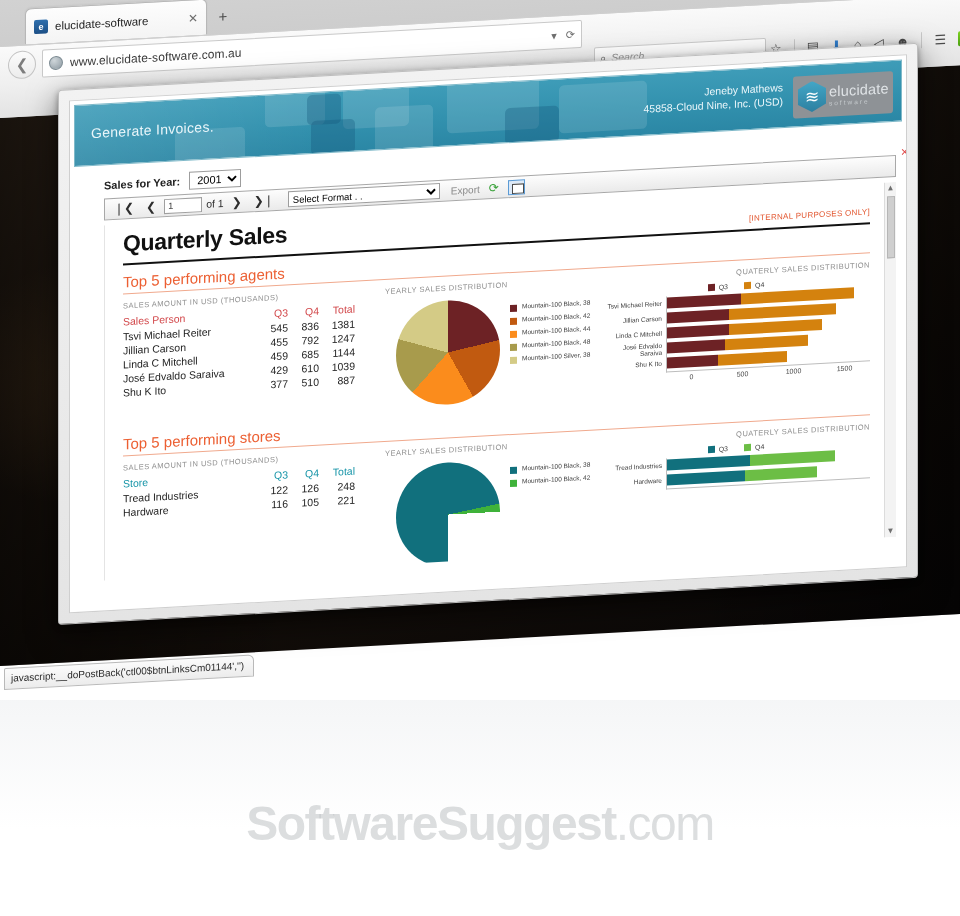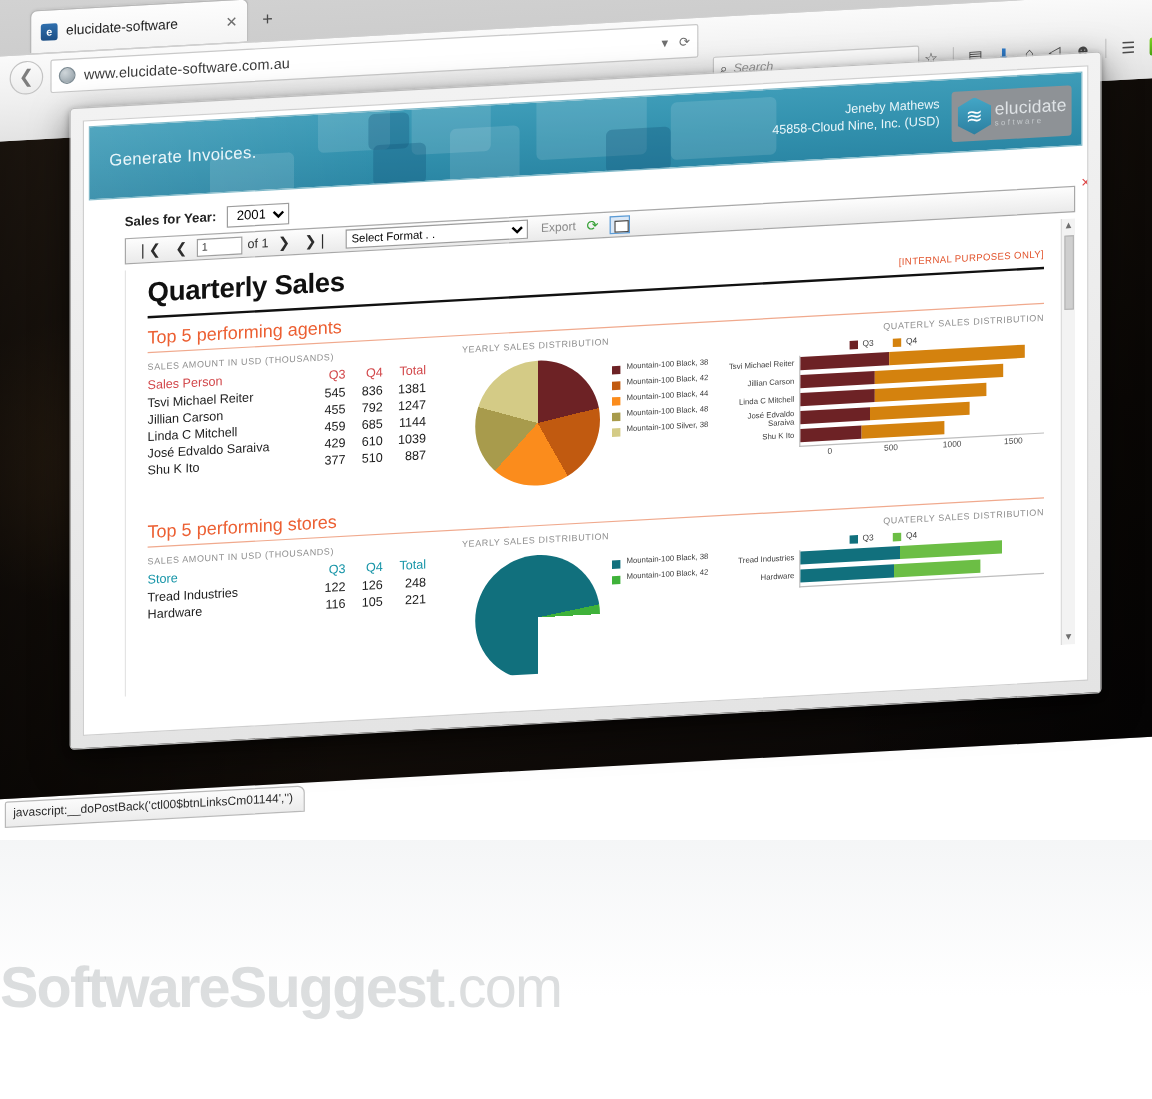--- a/index.html
+++ b/index.html
@@ -274,21 +274,21 @@
   }
   .refl-fade {
     position:absolute; inset:0;
     background: linear-gradient(180deg, rgba(255,255,255,.25) 0%, rgba(255,255,255,.72) 55%, rgba(255,255,255,1) 100%);
   }
   .refl-surface {
     position:absolute; left:0; top:700px; width:960px; height:216px;
     background: linear-gradient(180deg, rgba(236,238,240,.55), rgba(252,252,252,0) 60%);
   }
   .watermark {
-    position:absolute; left:0; top:796px; width:960px; 
+    position:absolute; left:0; top:796px; width:960px; text-align:center;
     font-size:48px; font-weight:bold; color:rgba(140,145,150,.30);
     letter-spacing:-1.5px; white-space:nowrap;
   }
   .watermark .dot { font-weight:normal; color:rgba(140,145,150,.30); }
 </style>
 </head>
 <body>
 
 <div id="stage">
 

